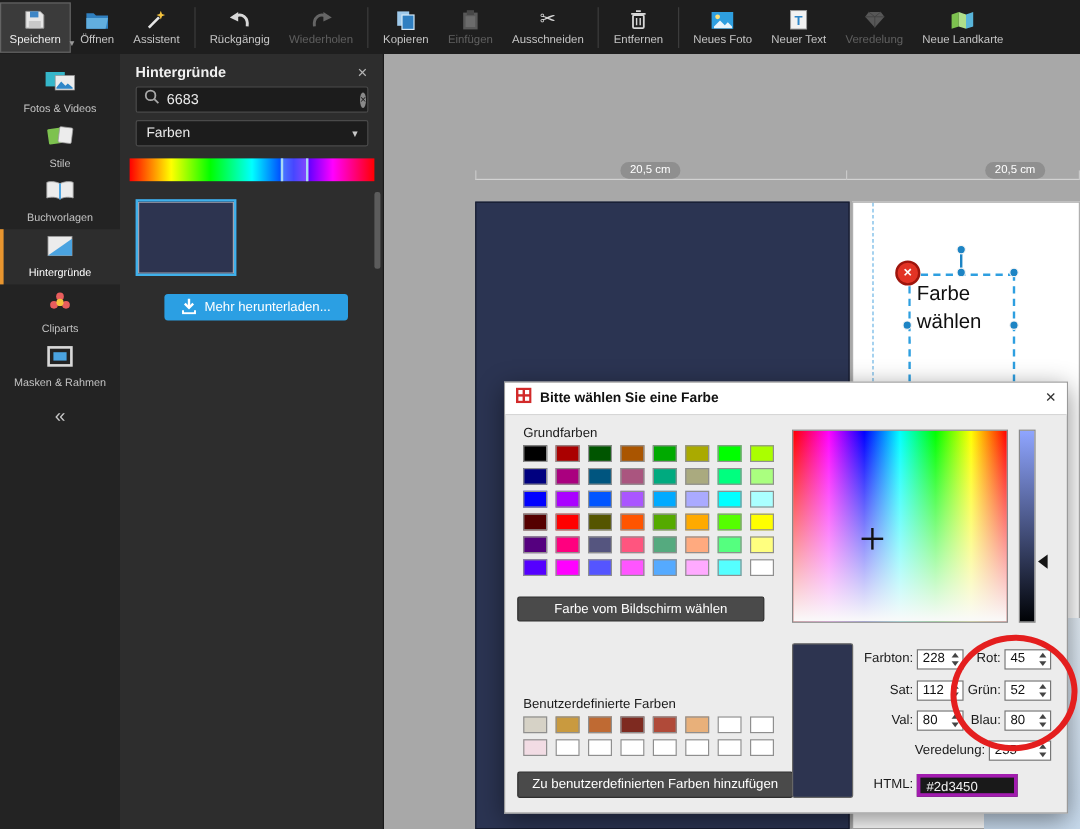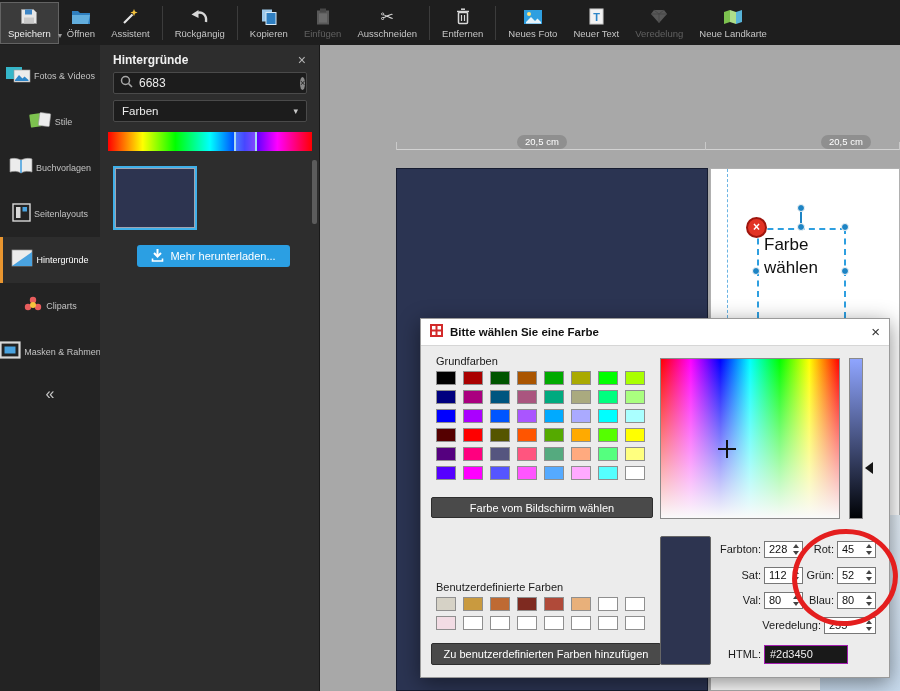--- a/index.html
+++ b/index.html
@@ -14,21 +14,21 @@
   .tbtn.active { background:#3b3b3b; border-color:#636363; }
   .tbtn.active .tlabel { color:#eee; }
   .tbtn.disabled { opacity:.38; }
   .ticon { height:19px; display:flex; align-items:center; justify-content:center; }
   .tsep { width:1px; height:34px; background:#3c3c3c; margin:0 4px; }
   .scissors { font-size:16px; color:#d8d8d8; line-height:18px; }
   .tcaret { position:absolute; font-size:8px; color:#9a9a9a; margin-left:58px; margin-top:26px; }
 
   
   .sidebar { position:absolute; left:0; top:45px; width:100px; height:646px; background:#232323; z-index:15; }
-  .sbitem { position:relative; width:100px; height:46px; display:flex; align-items:center; justify-content:center; gap:3px; cursor:pointer; }
+  .sbitem { position:relative; width:100px; height:46px; display:flex; flex-direction:column; align-items:center; justify-content:center; gap:3px; cursor:pointer; }
   .sbitem .sblabel { font-size:9px; color:#c3c3c3; white-space:nowrap; }
   .sbitem.active { background:#2d2d2d; }
   .sbitem.active::before { content:""; position:absolute; left:0; top:0; width:3px; height:46px; background:#e8952f; }
   .sbitem.active .sblabel { color:#fff; }
   .sbcollapse { margin-top:10px; text-align:center; font-size:16px; color:#c8c8c8; cursor:pointer; }
   .sbitems { padding-top:8px; }
 
   
   .panel { position:absolute; left:100px; top:45px; width:220px; height:646px; background:#2d2d2d; border-right:1px solid #191919; z-index:15; }
   .phead { display:flex; align-items:center; padding:8px 13px 6px; }
@@ -81,21 +81,21 @@
   .crossh::before { content:""; position:absolute; left:-9px; top:-1px; width:18px; height:2px; background:#111; }
   .crossh::after  { content:""; position:absolute; left:-1px; top:-9px; width:2px; height:18px; background:#111; }
   .vbar { position:absolute; left:428px; top:39px; width:14px; height:161px; border:1px solid #8a8a8a; background:linear-gradient(180deg,#8fa5ff,#000205); cursor:pointer; }
   .varrow { position:absolute; left:444px; top:143px; width:0; height:0; border-top:6px solid transparent; border-bottom:6px solid transparent; border-right:8px solid #151515; cursor:pointer; }
   .dpreview { position:absolute; left:239px; top:217px; width:51px; height:129px; border:1px solid #666; border-radius:2px; }
   .frow-label { position:absolute; font-size:11px; color:#1a1a1a; text-align:right; line-height:17px; }
   .spin { position:absolute; width:39px; height:17px; background:#fff; border:1px solid #777; font-size:11px; color:#111; line-height:15px; padding-left:4px; cursor:text; }
   .spin .arrows { position:absolute; right:1px; top:0; width:10px; height:15px; display:flex; flex-direction:column; align-items:center; justify-content:space-between; padding:2px 0; }
   .arr-up { width:0; height:0; border-left:3.5px solid transparent; border-right:3.5px solid transparent; border-bottom:4px solid #444; }
   .arr-dn { width:0; height:0; border-left:3.5px solid transparent; border-right:3.5px solid transparent; border-top:4px solid #444; }
-  .htmlfield { position:absolute; left:343px; top:326px; width:84px; height:19px; background:#191919; border:1px solid #a21caf; color:#efefef; font-size:11px; line-height:17px; padding-left:5px; cursor:text; }
+  .htmlfield { position:absolute; left:343px; top:326px; width:84px; height:19px; background:#191919; border:3px solid #a21caf; color:#efefef; font-size:11px; line-height:17px; padding-left:5px; cursor:text; }
 
   .red-ellipse { position:absolute; left:472px; top:484px; width:106px; height:97px; border:5px solid #e41e1e; border-radius:50%; transform:rotate(-7deg); z-index:60; pointer-events:none; }
 </style>
 </head>
 <body>
 
 <div id="app">
 
   <div class="toolbar">
     <button class="tbtn active">
@@ -128,20 +128,29 @@
     </button>
     <div class="tsep"></div>
     <button class="tbtn">
       <span class="ticon">
           <svg width="20" height="15" viewBox="0 0 20 15">
             <path d="M5 5 C12 1 17 6 16 13" fill="none" stroke="#d8d8d8" stroke-width="2.4"></path>
             <path d="M1.5 5.5 l7 -4.5 v8 z" fill="#d8d8d8"></path>
           </svg>
         </span>
       <span class="tlabel">Rückgängig</span>
+    </button>
+    <button class="tbtn disabled">
+      <span class="ticon">
+          <svg width="20" height="15" viewBox="0 0 20 15" style="transform:scaleX(-1)">
+            <path d="M5 5 C12 1 17 6 16 13" fill="none" stroke="#d8d8d8" stroke-width="2.4"></path>
+            <path d="M1.5 5.5 l7 -4.5 v8 z" fill="#d8d8d8"></path>
+          </svg>
+        </span>
+      <span class="tlabel">Wiederholen</span>
     </button>
     <div class="tsep"></div>
     <button class="tbtn">
       <span class="ticon">
           <svg width="18" height="18" viewBox="0 0 18 18">
             <rect x="2" y="1.5" width="10" height="12" fill="#9ec9ea"></rect>
             <rect x="6" y="4.5" width="10" height="12" fill="#2f7fc1" stroke="#d6e9f7" stroke-width="1"></rect>
           </svg>
         </span>
       <span class="tlabel">Kopieren</span>
@@ -231,28 +240,20 @@
               <rect x="11" y="2" width="11" height="13" rx="1" fill="#ececec" stroke="#9a9a9a" stroke-width="0.6" transform="rotate(7 16 9)"></rect>
             </svg></span>
         <span class="sblabel">Stile</span>
       </div>
       <div class="sbitem">
         <span><svg width="24" height="18" viewBox="0 0 24 18">
               <path d="M12 3 C8 1 3 1 1 2 v13 c3-1 8-1 11 1 3-2 8-2 11-1 V2 c-2-1-7-1-11 1z" fill="#ececec" stroke="#9a9a9a" stroke-width="0.7"></path>
               <line x1="12" y1="3" x2="12" y2="16" stroke="#4aa3e0" stroke-width="1.6"></line>
             </svg></span>
         <span class="sblabel">Buchvorlagen</span>
-      </div>
-      <div class="sbitem">
-        <span><svg width="19" height="19" viewBox="0 0 19 19">
-              <rect x="1" y="1" width="17" height="17" fill="none" stroke="#d8d8d8" stroke-width="1.4"></rect>
-              <rect x="4" y="4" width="4.5" height="11" fill="#d8d8d8"></rect>
-              <rect x="10.5" y="4" width="4.5" height="4.5" fill="#4aa3e0"></rect>
-            </svg></span>
-        <span class="sblabel">Seitenlayouts</span>
       </div>
       <div class="sbitem active">
         <span><svg width="22" height="18" viewBox="0 0 22 18">
               <rect x="1" y="1" width="20" height="16" fill="#ececec" stroke="#9a9a9a" stroke-width="0.7"></rect>
               <path d="M1 17 L21 3 V17 z" fill="#4aa3e0"></path>
             </svg></span>
         <span class="sblabel">Hintergründe</span>
       </div>
       <div class="sbitem">
         <span><svg width="20" height="19" viewBox="0 0 20 19">
@@ -391,21 +392,21 @@
           <div class="cell" style="background: rgb(255, 255, 127);"></div>
           <div class="cell" style="background: rgb(85, 0, 255);"></div>
           <div class="cell" style="background: rgb(255, 0, 255);"></div>
           <div class="cell" style="background: rgb(85, 85, 255);"></div>
           <div class="cell" style="background: rgb(255, 85, 255);"></div>
           <div class="cell" style="background: rgb(85, 170, 255);"></div>
           <div class="cell" style="background: rgb(255, 170, 255);"></div>
           <div class="cell" style="background: rgb(85, 255, 255);"></div>
           <div class="cell" style="background: rgb(255, 255, 255);"></div>
         </div>
-      <button class="dbtn" style="left:10px; top:178px; width:222px">Farbe vom Bildschirm wählen</button>
+      <button class="dbtn" style="left:10px; top:178px; width:206px">Farbe vom Bildschirm wählen</button>
 
       <div class="dlabel" style="left:15px; top:262px">Benutzerdefinierte Farben</div>
       <div class="cgrid" style="left:15px; top:278px">
 
       <div class="cell" style="background: rgb(214, 210, 198);"></div>
           <div class="cell" style="background: rgb(201, 154, 63);"></div>
           <div class="cell" style="background: rgb(191, 106, 51);"></div>
           <div class="cell" style="background: rgb(126, 42, 32);"></div>
           <div class="cell" style="background: rgb(176, 74, 57);"></div>
           <div class="cell" style="background: rgb(232, 176, 122);"></div>

